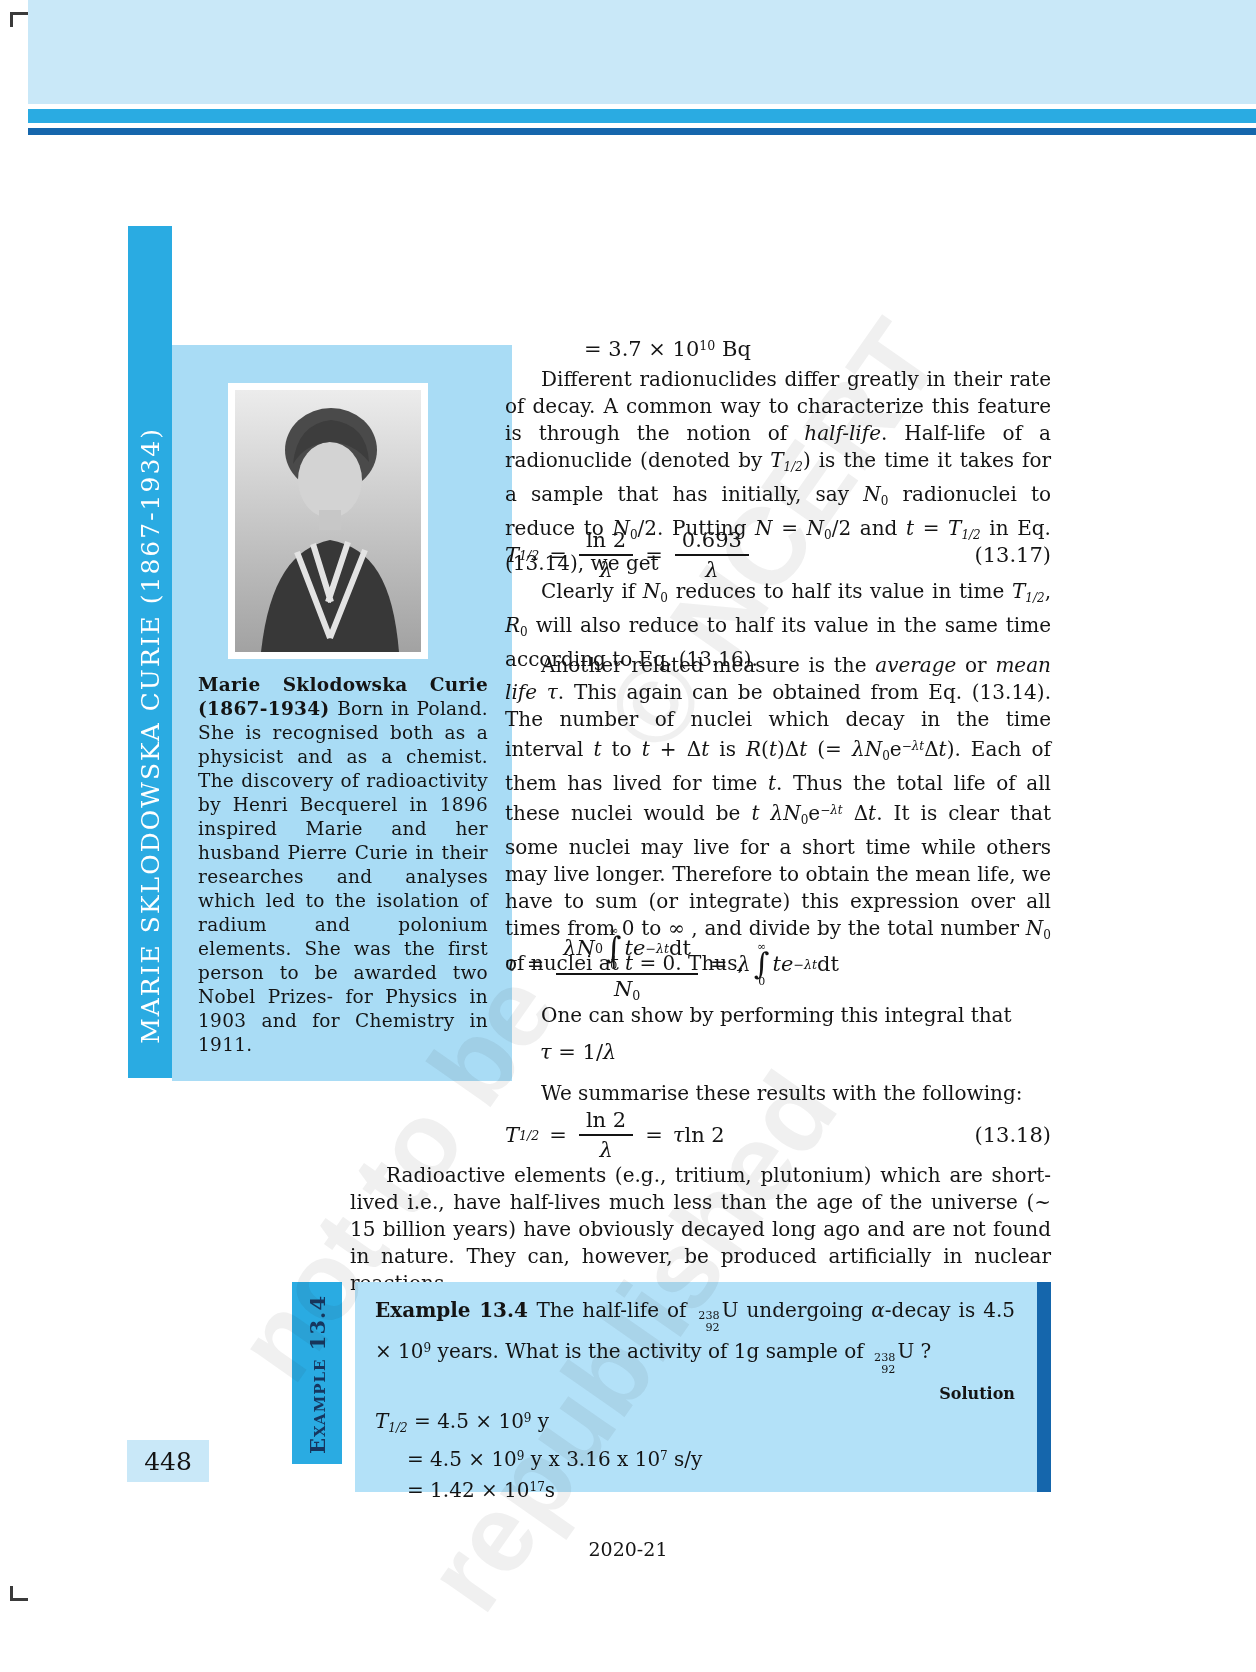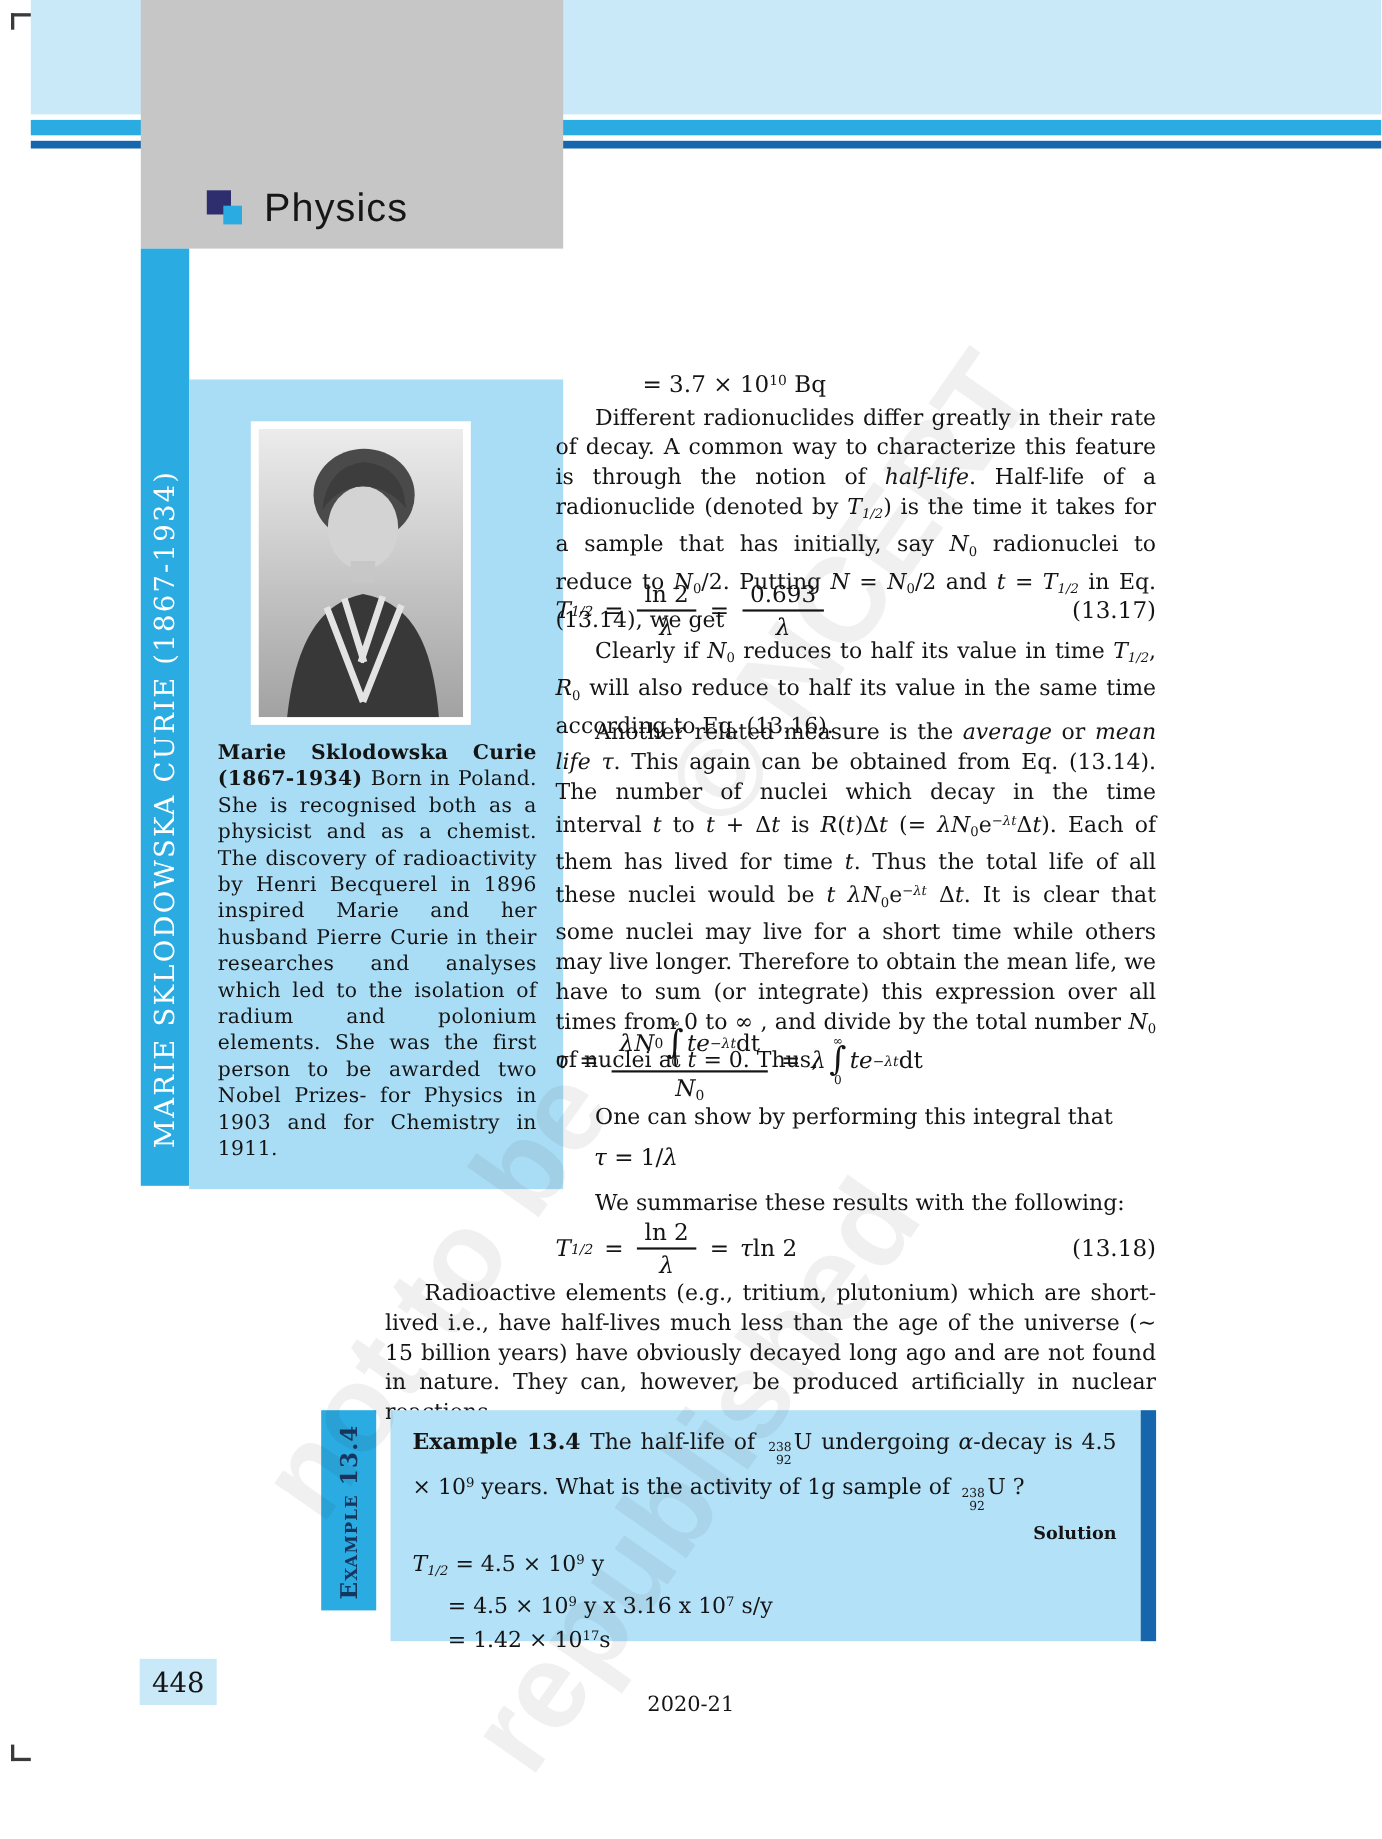--- a/index.html
+++ b/index.html
@@ -66,21 +66,21 @@
                       writing-mode:vertical-rl;white-space:nowrap;color:#16365f;font-weight:bold;
                       font-variant:small-caps;font-size:21px;letter-spacing:1px;}
   .example-box{position:absolute;left:355px;top:1282px;width:682px;height:210px;background:#b3e1f8;padding:14px 22px 10px 20px;}
   .example-bar{position:absolute;left:1037px;top:1282px;width:14px;height:210px;background:#1566ac;}
   .ex-body{font-size:20px;line-height:29px;text-align:justify;}
   .ex-solution-label{font-weight:bold;font-size:16px;margin-top:8px;text-align:right;}
   .ex-line{font-size:20px;line-height:25px;margin-top:3px;}
   .ex-ind{padding-left:32px;}
 
   
-  .pagenum-box{position:absolute;left:127px;top:1508px;width:70px;height:42px;background:#c9e8f8;
+  .pagenum-box{position:absolute;left:127px;top:1440px;width:82px;height:42px;background:#c9e8f8;
                display:flex;align-items:center;justify-content:center;font-size:25px;}
   .footer{position:absolute;left:0;top:1538px;width:100%;text-align:center;font-size:19px;}
 
   
   .wm{position:absolute;color:rgba(40,40,40,0.07);font-size:110px;font-family:"Liberation Sans",sans-serif;
       font-weight:bold;transform:rotate(-55deg);transform-origin:left top;white-space:nowrap;pointer-events:none;}
   .wm1{left:580px;top:700px;}
   .wm2{left:210px;top:1330px;}
   .wm3{left:400px;top:1560px;}
 </style>
@@ -88,29 +88,20 @@
 <body>
 
 <div class="page">
 
   <div class="band"></div>
   <div class="stripe-cyan"></div>
   <div class="stripe-dark"></div>
   <div class="crop-tl"></div>
   <div class="crop-bl"></div>
 
-  <div class="physics-box">
-    <div class="physics-inner">
-      <span class="logo-squares">
-        <span class="sq-dark"></span>
-        <span class="sq-cyan"></span>
-      </span>
-      <span class="physics-title">Physics</span>
-    </div>
-  </div>
 
   <div class="side-bar">
     <span class="side-bar-text">MARIE SKLODOWSKA CURIE  (1867-1934)</span>
   </div>
 
   <div class="curie-box">
     <div class="photo-frame">
       <svg viewBox="0 0 186 262">
         <defs>
           <linearGradient id="bgGrad" x1="0" y1="0" x2="0" y2="1">

